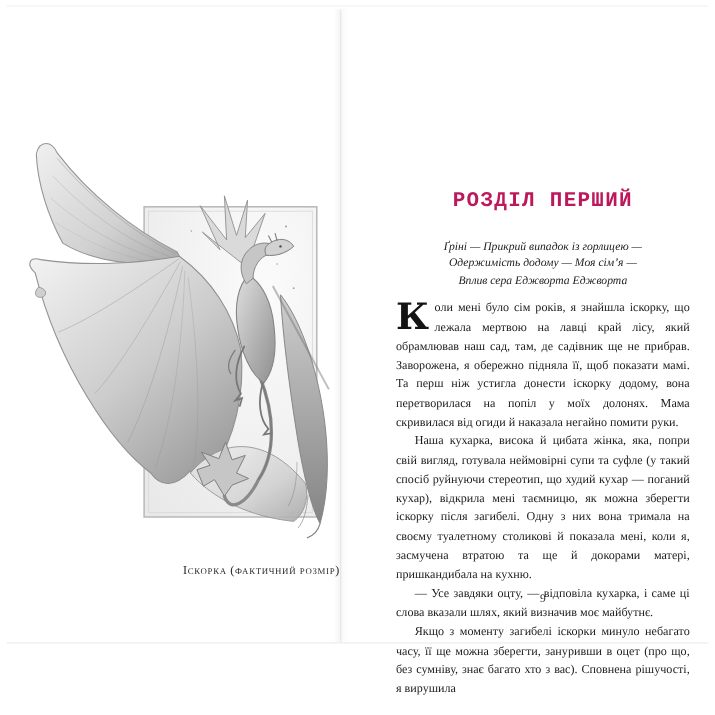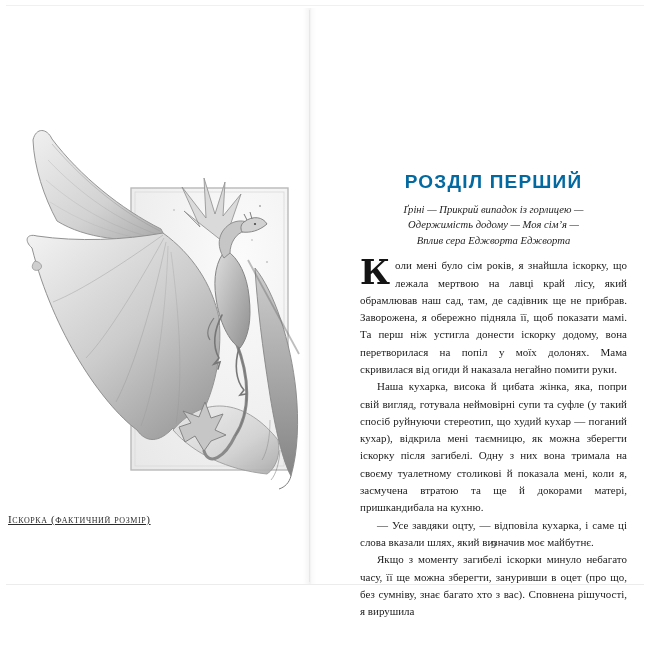--- a/index.html
+++ b/index.html
@@ -29,44 +29,43 @@
     position: absolute; left: 309px; top: 10px; width: 1px; height: 572px;
     background: #e7e7e7;
   }
 
   .left-page  { position: absolute; left: 8px;   top: 8px; width: 301px; height: 576px; }
   .right-page { position: absolute; left: 310px; top: 8px; width: 332px; height: 576px; }
 
   .dragon-svg { position: absolute; left: 0; top: 82px; width: 302px; height: 400px; }
 
   .caption {
-    position: absolute; top: 505px; left: 0; right: 16px;
-    text-align: left;
+    position: absolute; top: 505px; left: 0; right: 0;
+    text-align: right;
     font-size: 11px;
     font-variant: small-caps;
     letter-spacing: 0.6px;
     color: #2a2a2a;
-    text-decoration: underline;
   }
 
   .rp-content {
     position: absolute; left: 50px; top: 0; width: 267px;
   }
   .chapter-title {
     margin-top: 162px;
     text-align: center;
-    font-family: Liberation Sans, sans-serif;
+    font-family: Liberation Mono, monospace;
     font-size: 19px;
     font-weight: bold;
     letter-spacing: 1.2px;
-    color: #0369a1;
+    color: #be185d;
     line-height: 24px;
   }
   .epigraph {
-    margin-top: 8px;
+    margin-top: 23px;
     text-align: center;
     font-style: italic;
     font-size: 10.6px;
     line-height: 15.4px;
     color: #222;
   }
   .body-text { margin-top: 9px; }
   .body-text p {
     margin: 0;
     font-size: 11px;

